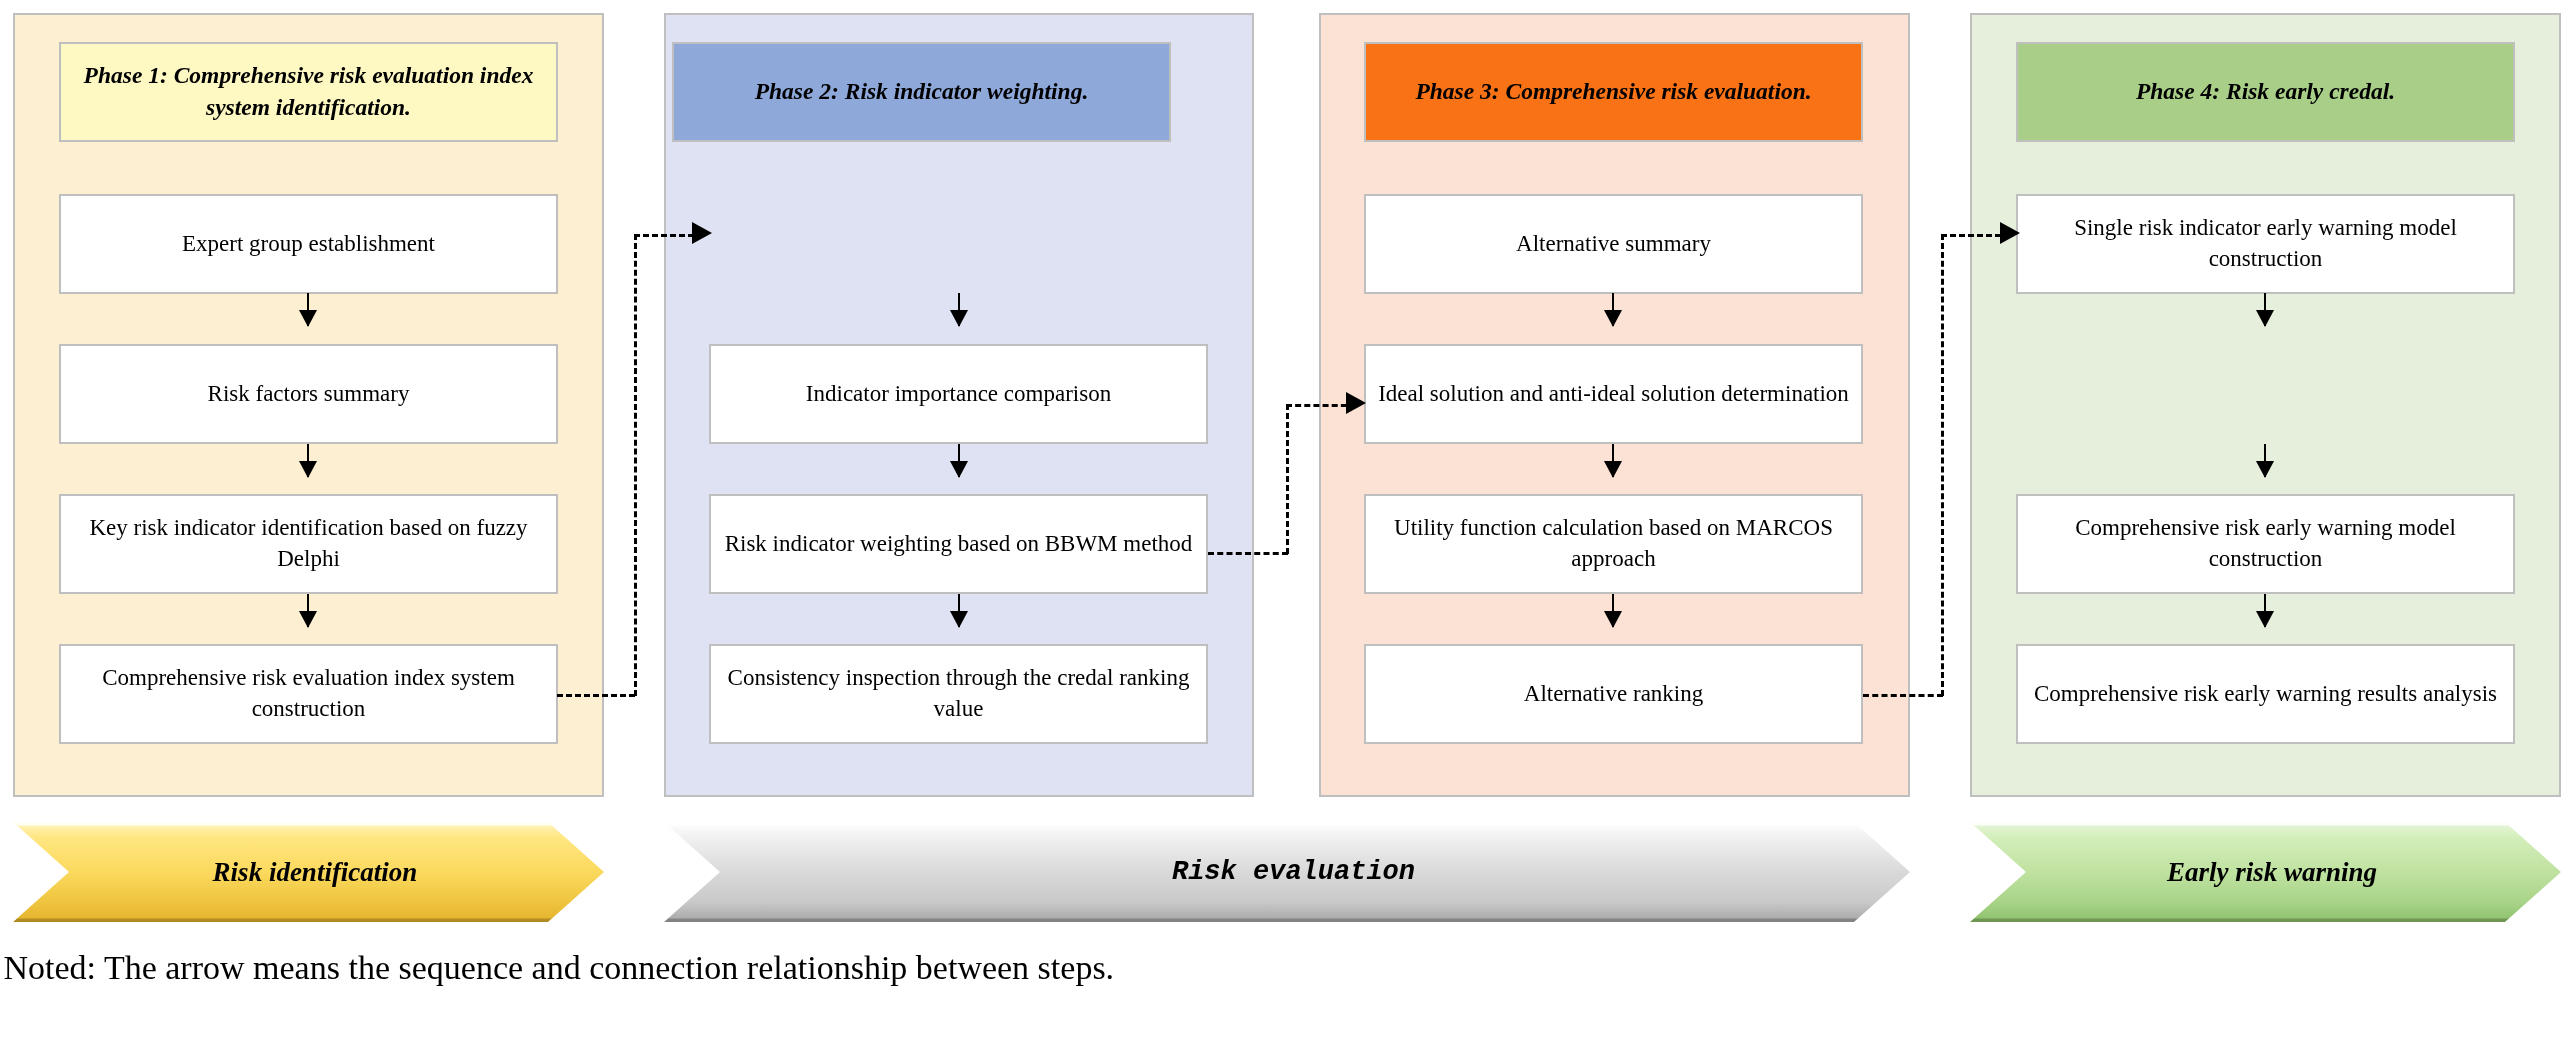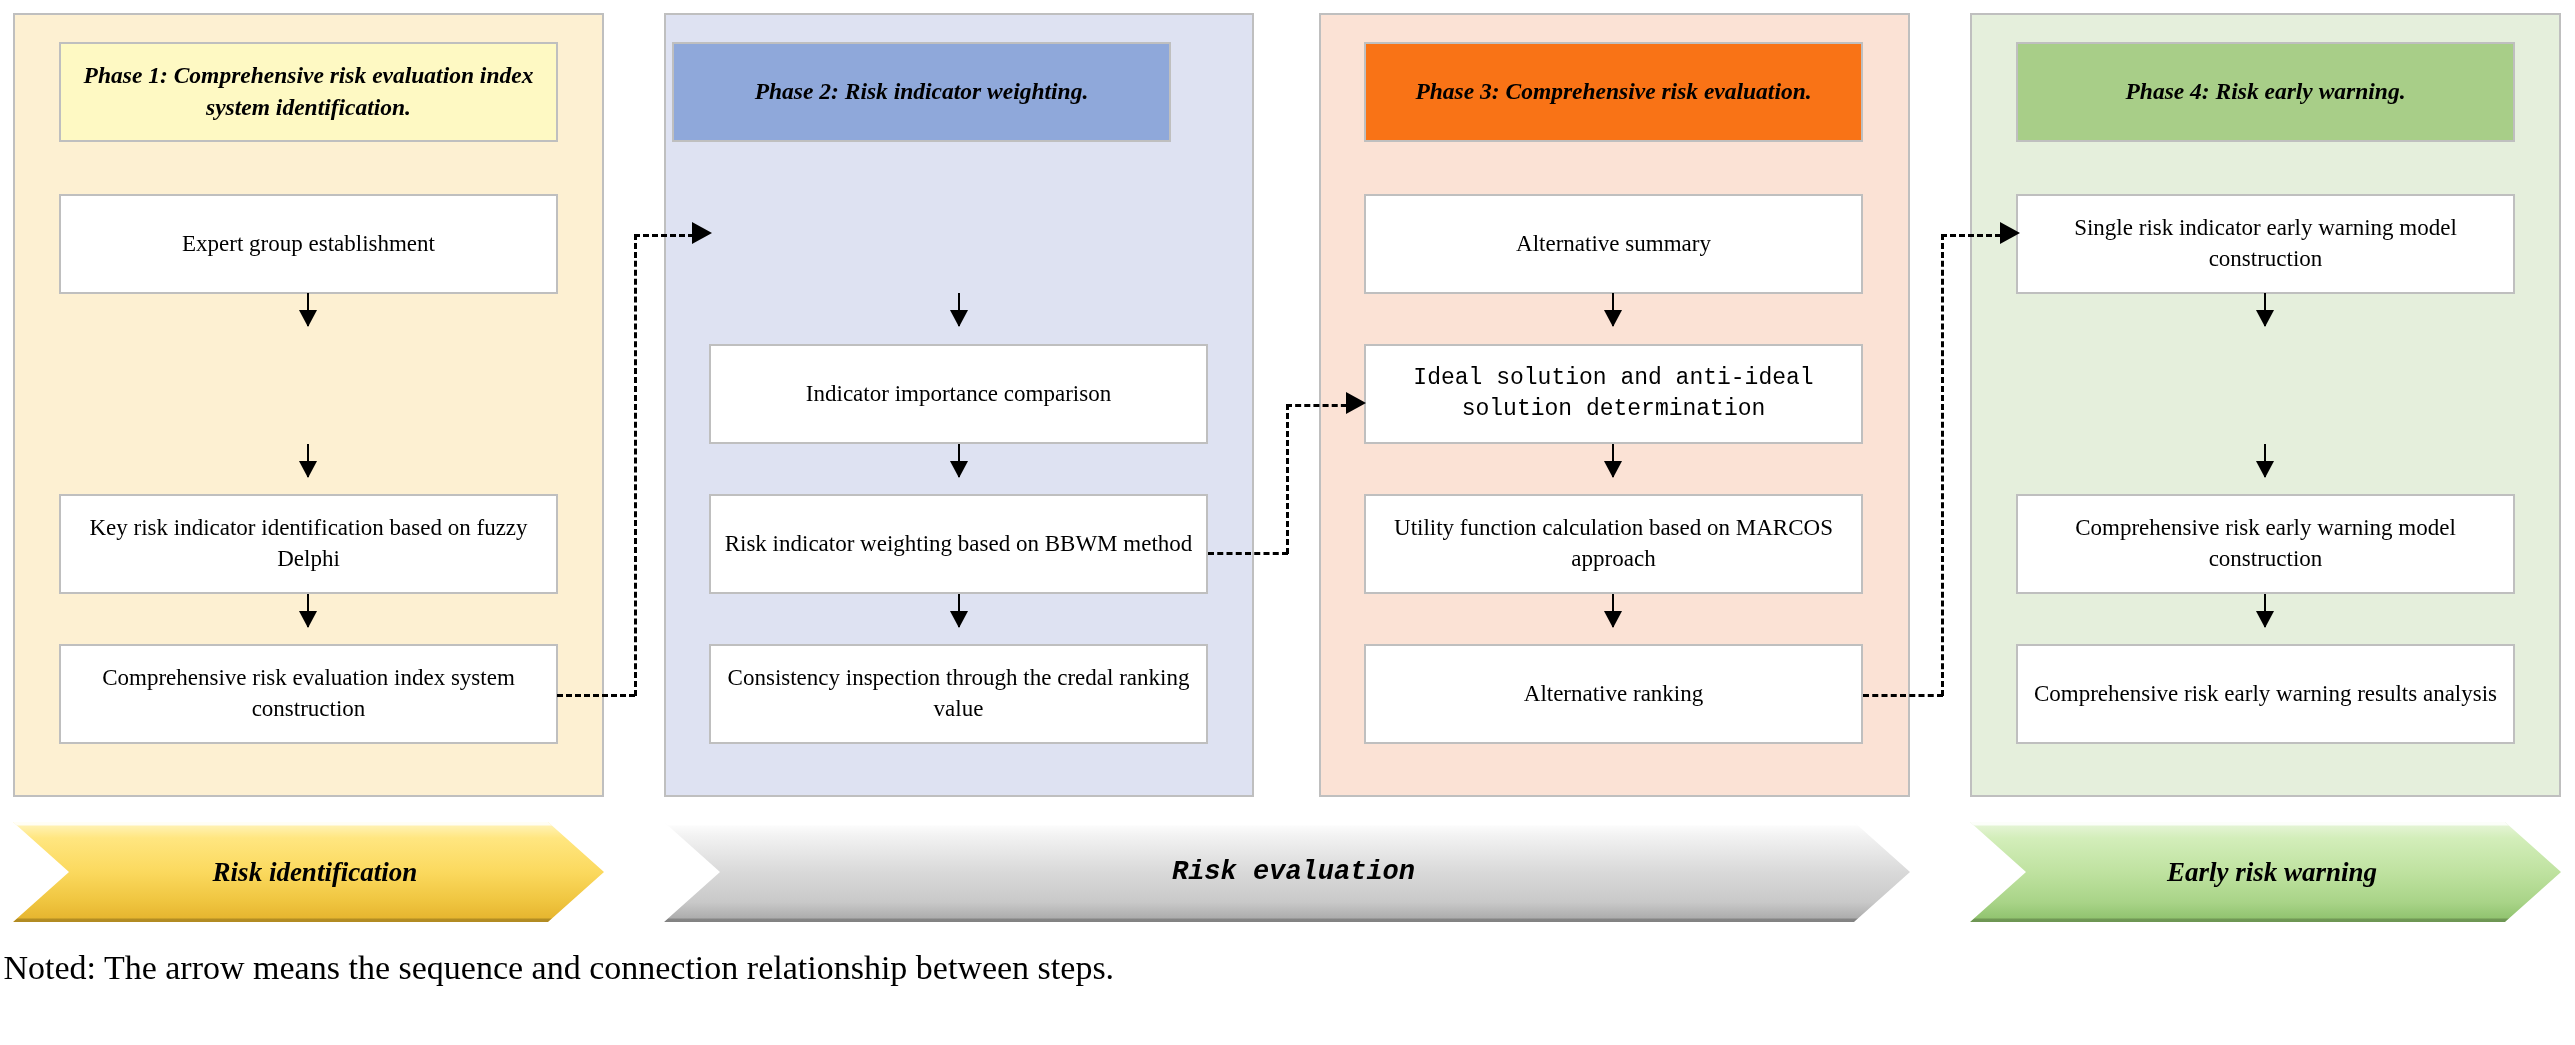--- a/index.html
+++ b/index.html
@@ -143,48 +143,49 @@
 </head>
 <body>
 
 <div id="stage">
 
   <div class="panel p1"></div>
   <div class="chip c1" style="left:59px;">Phase 1: Comprehensive risk evaluation index system identification.</div>
 
   <div class="step s1" style="left:59px;">Expert group establishment</div>
   <div class="vdown vd1" style="left:307px;"></div>
+  <div class="step s2" style="left:59px;">Risk factors summary</div>
   <div class="vdown vd2" style="left:307px;"></div>
   <div class="step s3" style="left:59px;">Key risk indicator identification based on fuzzy Delphi</div>
   <div class="vdown vd3" style="left:307px;"></div>
   <div class="step s4" style="left:59px;">Comprehensive risk evaluation index system construction</div>
 
   <div class="panel p2"></div>
   <div class="chip c2" style="left:672px;font-style:italic;">Phase 2: Risk indicator weighting.</div>
 
   <div class="vdown vd1" style="left:958px;"></div>
   <div class="step s2" style="left:709px;">Indicator importance comparison</div>
   <div class="vdown vd2" style="left:958px;"></div>
   <div class="step s3" style="left:709px;">Risk indicator weighting based on BBWM method</div>
   <div class="vdown vd3" style="left:958px;"></div>
   <div class="step s4" style="left:709px;">Consistency inspection through the credal ranking value</div>
 
   <div class="panel p3"></div>
   <div class="chip c3" style="left:1364px;">Phase 3: Comprehensive risk evaluation.</div>
 
   <div class="step s1" style="left:1364px;">Alternative summary</div>
   <div class="vdown vd1" style="left:1612px;"></div>
-  <div class="step s2" style="left:1364px;font-family:Liberation Mono, monospace;">Ideal solution and anti-ideal solution determination</div>
+  <div class="step s2" style="left:1364px;">Ideal solution and anti-ideal solution determination</div>
   <div class="vdown vd2" style="left:1612px;"></div>
   <div class="step s3" style="left:1364px;">Utility function calculation based on MARCOS approach</div>
   <div class="vdown vd3" style="left:1612px;"></div>
   <div class="step s4" style="left:1364px;">Alternative ranking</div>
 
   <div class="panel p4"></div>
-  <div class="chip c4" style="left:2016px;">Phase 4: Risk early warning.</div>
+  <div class="chip c4" style="left:2016px;">Phase 4: Risk early credal.</div>
 
   <div class="step s1" style="left:2016px;">Single risk indicator early warning model construction</div>
   <div class="vdown vd1" style="left:2264px;"></div>
   <div class="vdown vd2" style="left:2264px;"></div>
   <div class="step s3" style="left:2016px;">Comprehensive risk early warning model construction</div>
   <div class="vdown vd3" style="left:2264px;"></div>
   <div class="step s4" style="left:2016px;">Comprehensive risk early warning results analysis</div>
 
   <div class="conn">
     <div class="seg-h" style="left:557px;top:694px;width:78px;"></div>

